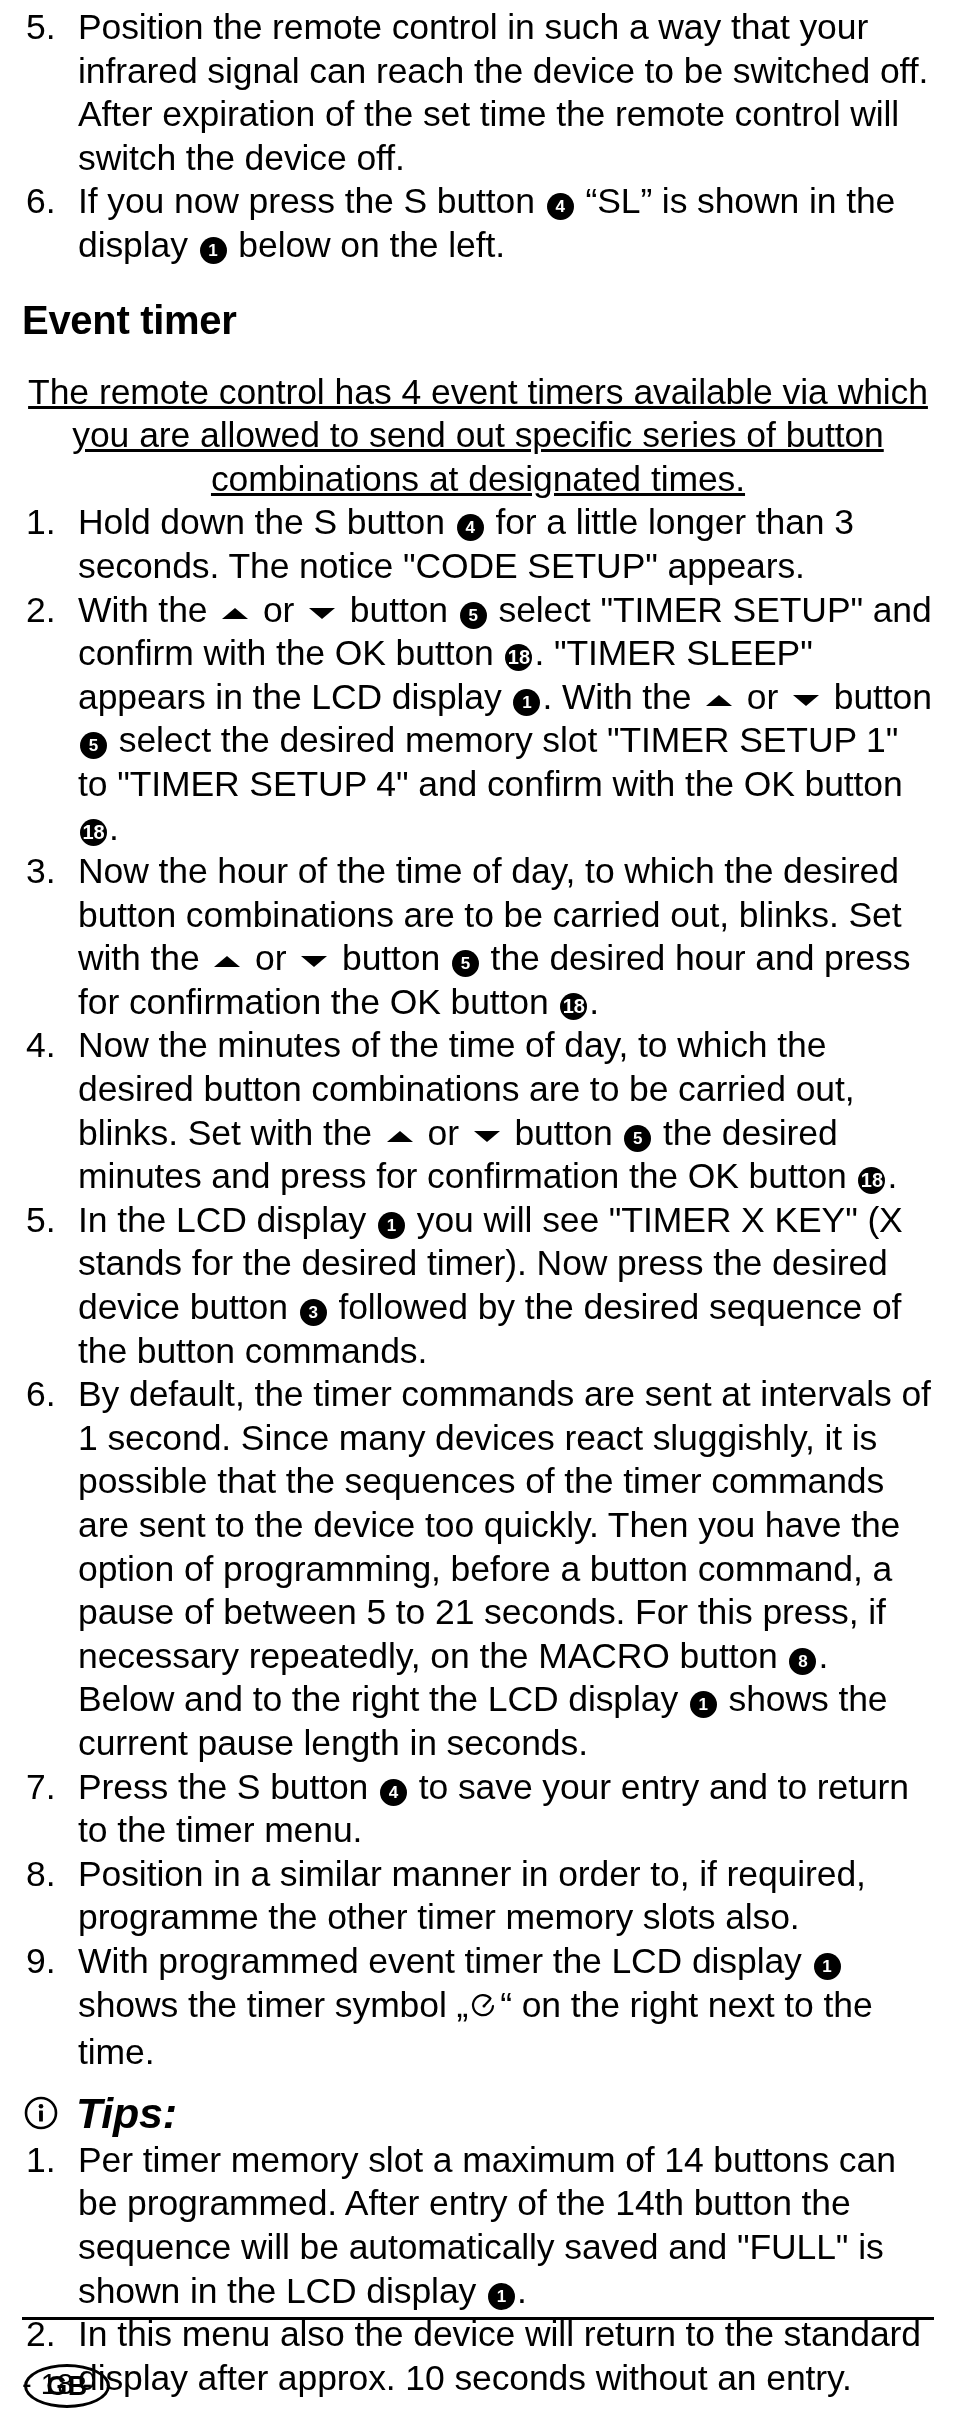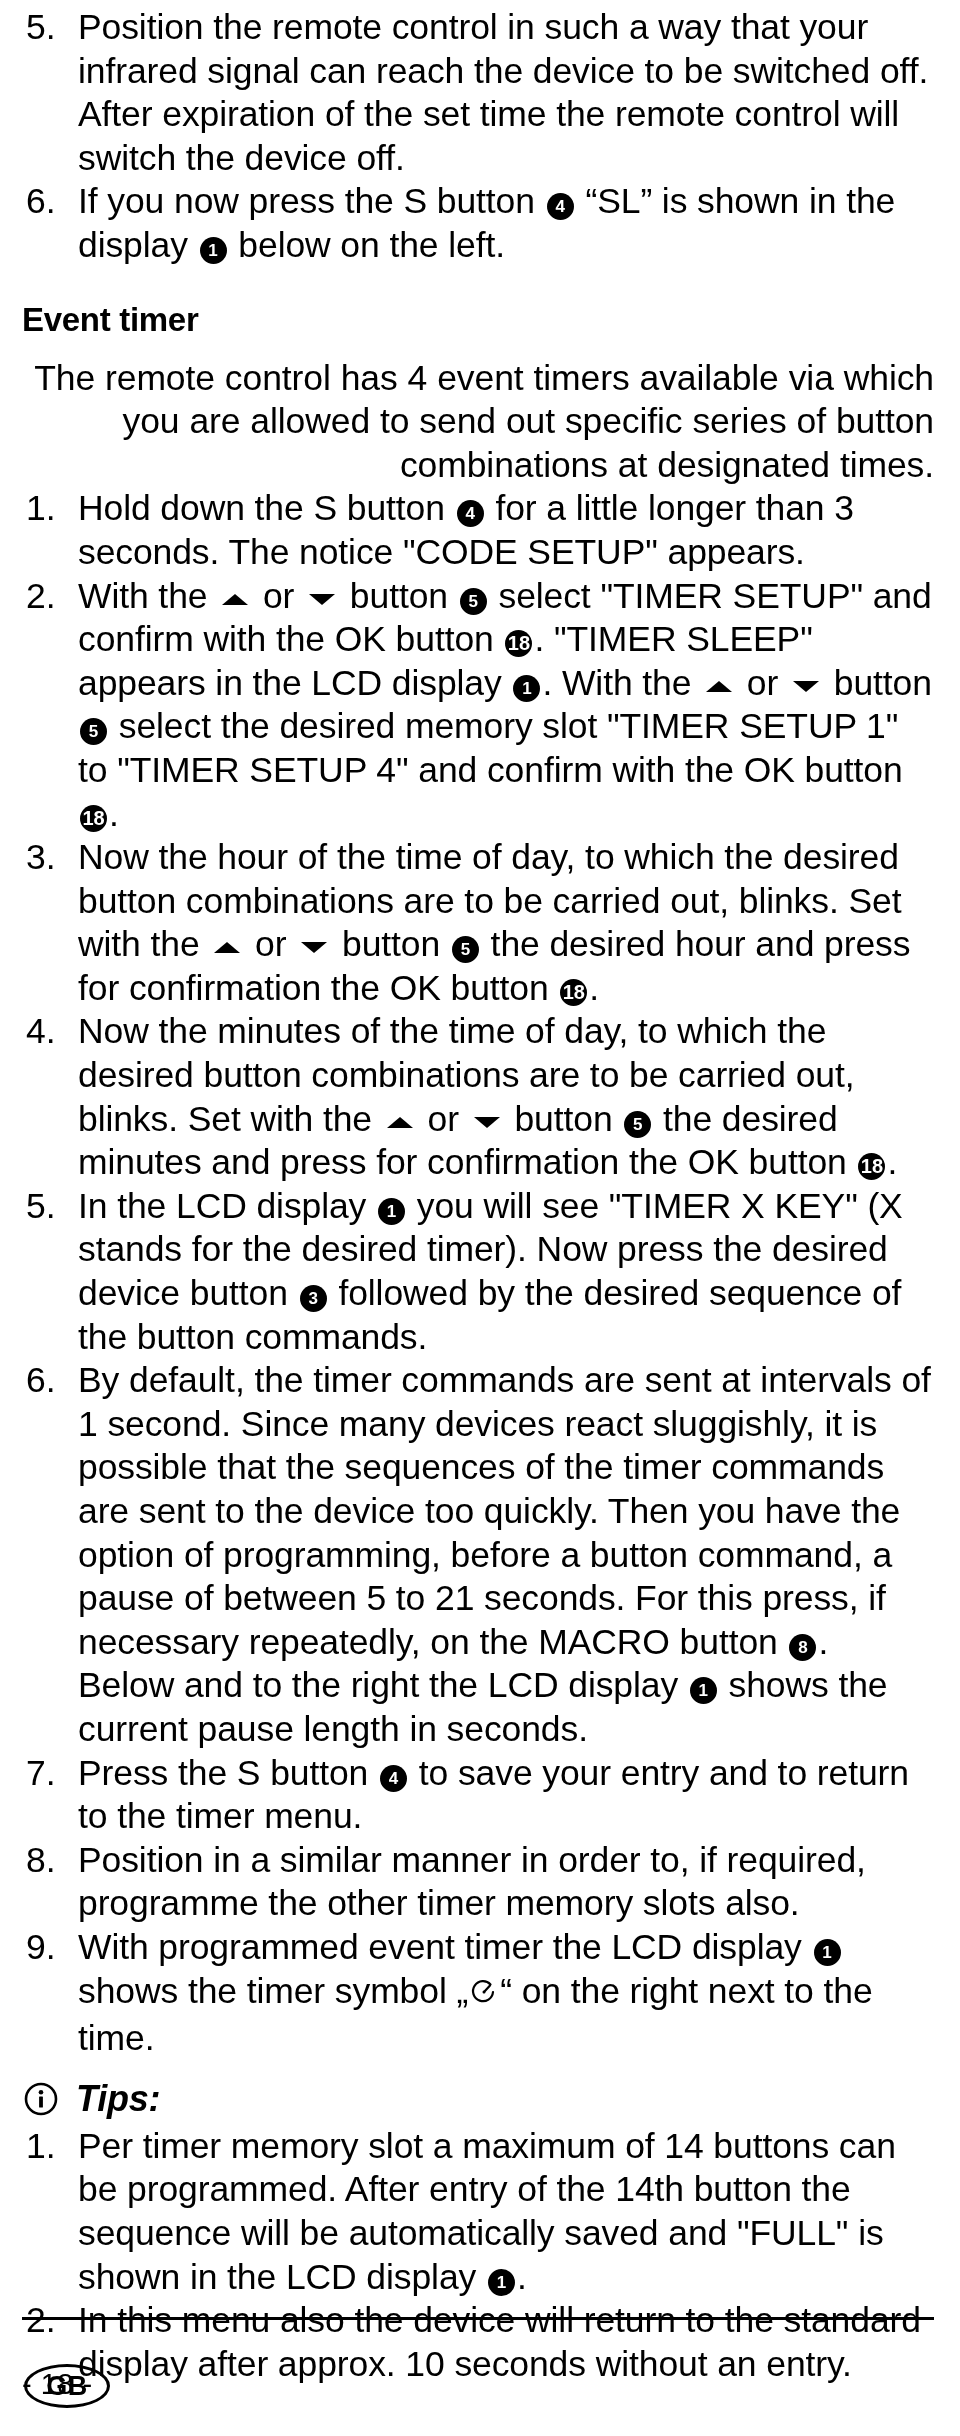--- a/index.html
+++ b/index.html
@@ -23,22 +23,23 @@
     box-sizing: border-box;
     padding: 6px 26px 0 22px;
   }
 
   
   .para {
     font-size: 35.5px;
     line-height: 43.6px;
     letter-spacing: -0.1px;
     margin: 0;
-    text-align: right;
+    text-align: center;
     word-spacing: 0.2px;
+    text-decoration: underline;
   }
 
   
   .li {
     display: flex;
     align-items: flex-start;
     margin: 0;
   }
   .li-num {
     flex: 0 0 auto;
@@ -51,25 +52,25 @@
   }
   .li-body {
     flex: 1 1 auto;
     font-size: 35.5px;
     line-height: 43.6px;
     letter-spacing: -0.1px;
   }
 
   
   .heading {
-    font-size: 33px;
+    font-size: 40px;
     line-height: 48px;
     font-weight: bold;
     letter-spacing: -0.3px;
-    margin: 28px 0 13px 0;
+    margin: 28px 0 27px 0;
   }
 
   
   .intro {
     font-size: 35.5px;
     line-height: 43.6px;
     letter-spacing: -0.1px;
     margin: 0 0 0 0;
   }
 
@@ -128,21 +129,21 @@
     margin: 18px 0 6px 0;
   }
   .info-icon {
     flex: 0 0 auto;
     width: 34px;
     height: 34px;
     margin-right: 18px;
     margin-left: 2px;
   }
   .tips-label {
-    font-size: 36px;
+    font-size: 43px;
     line-height: 40px;
     font-weight: bold;
     font-style: italic;
     letter-spacing: -0.2px;
   }
 
   
   .footer {
     position: absolute;
     left: 22px;

